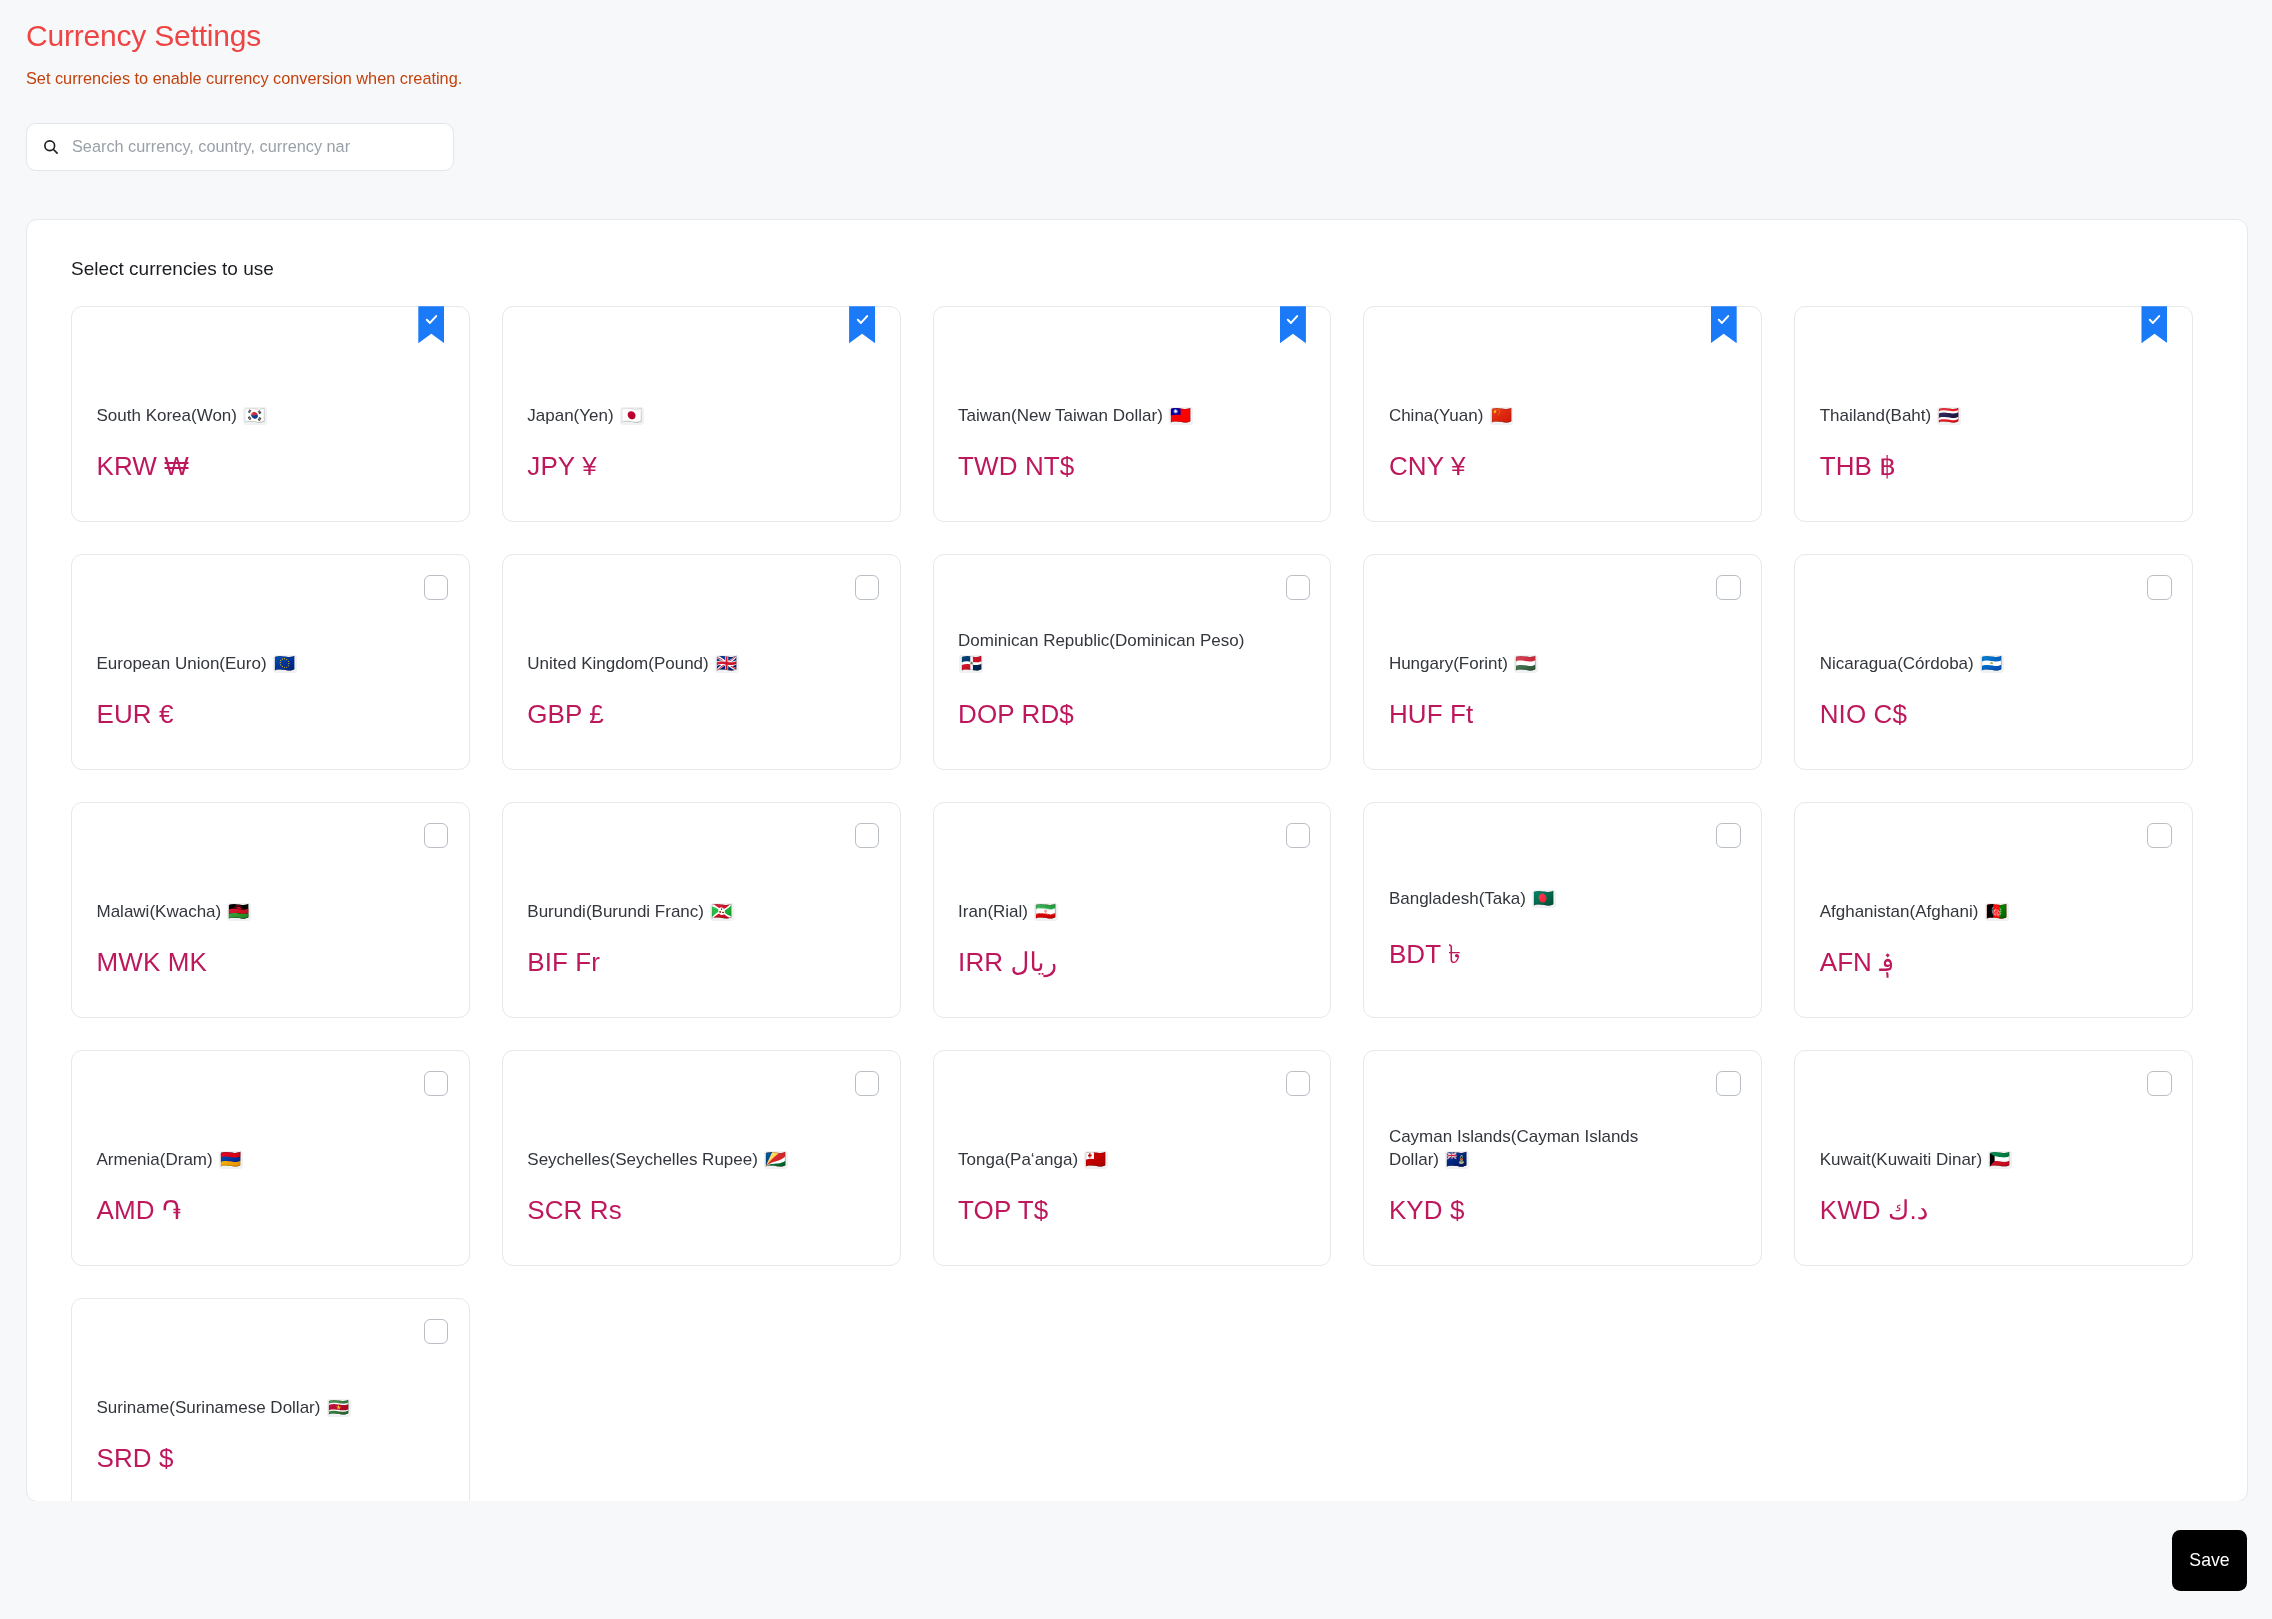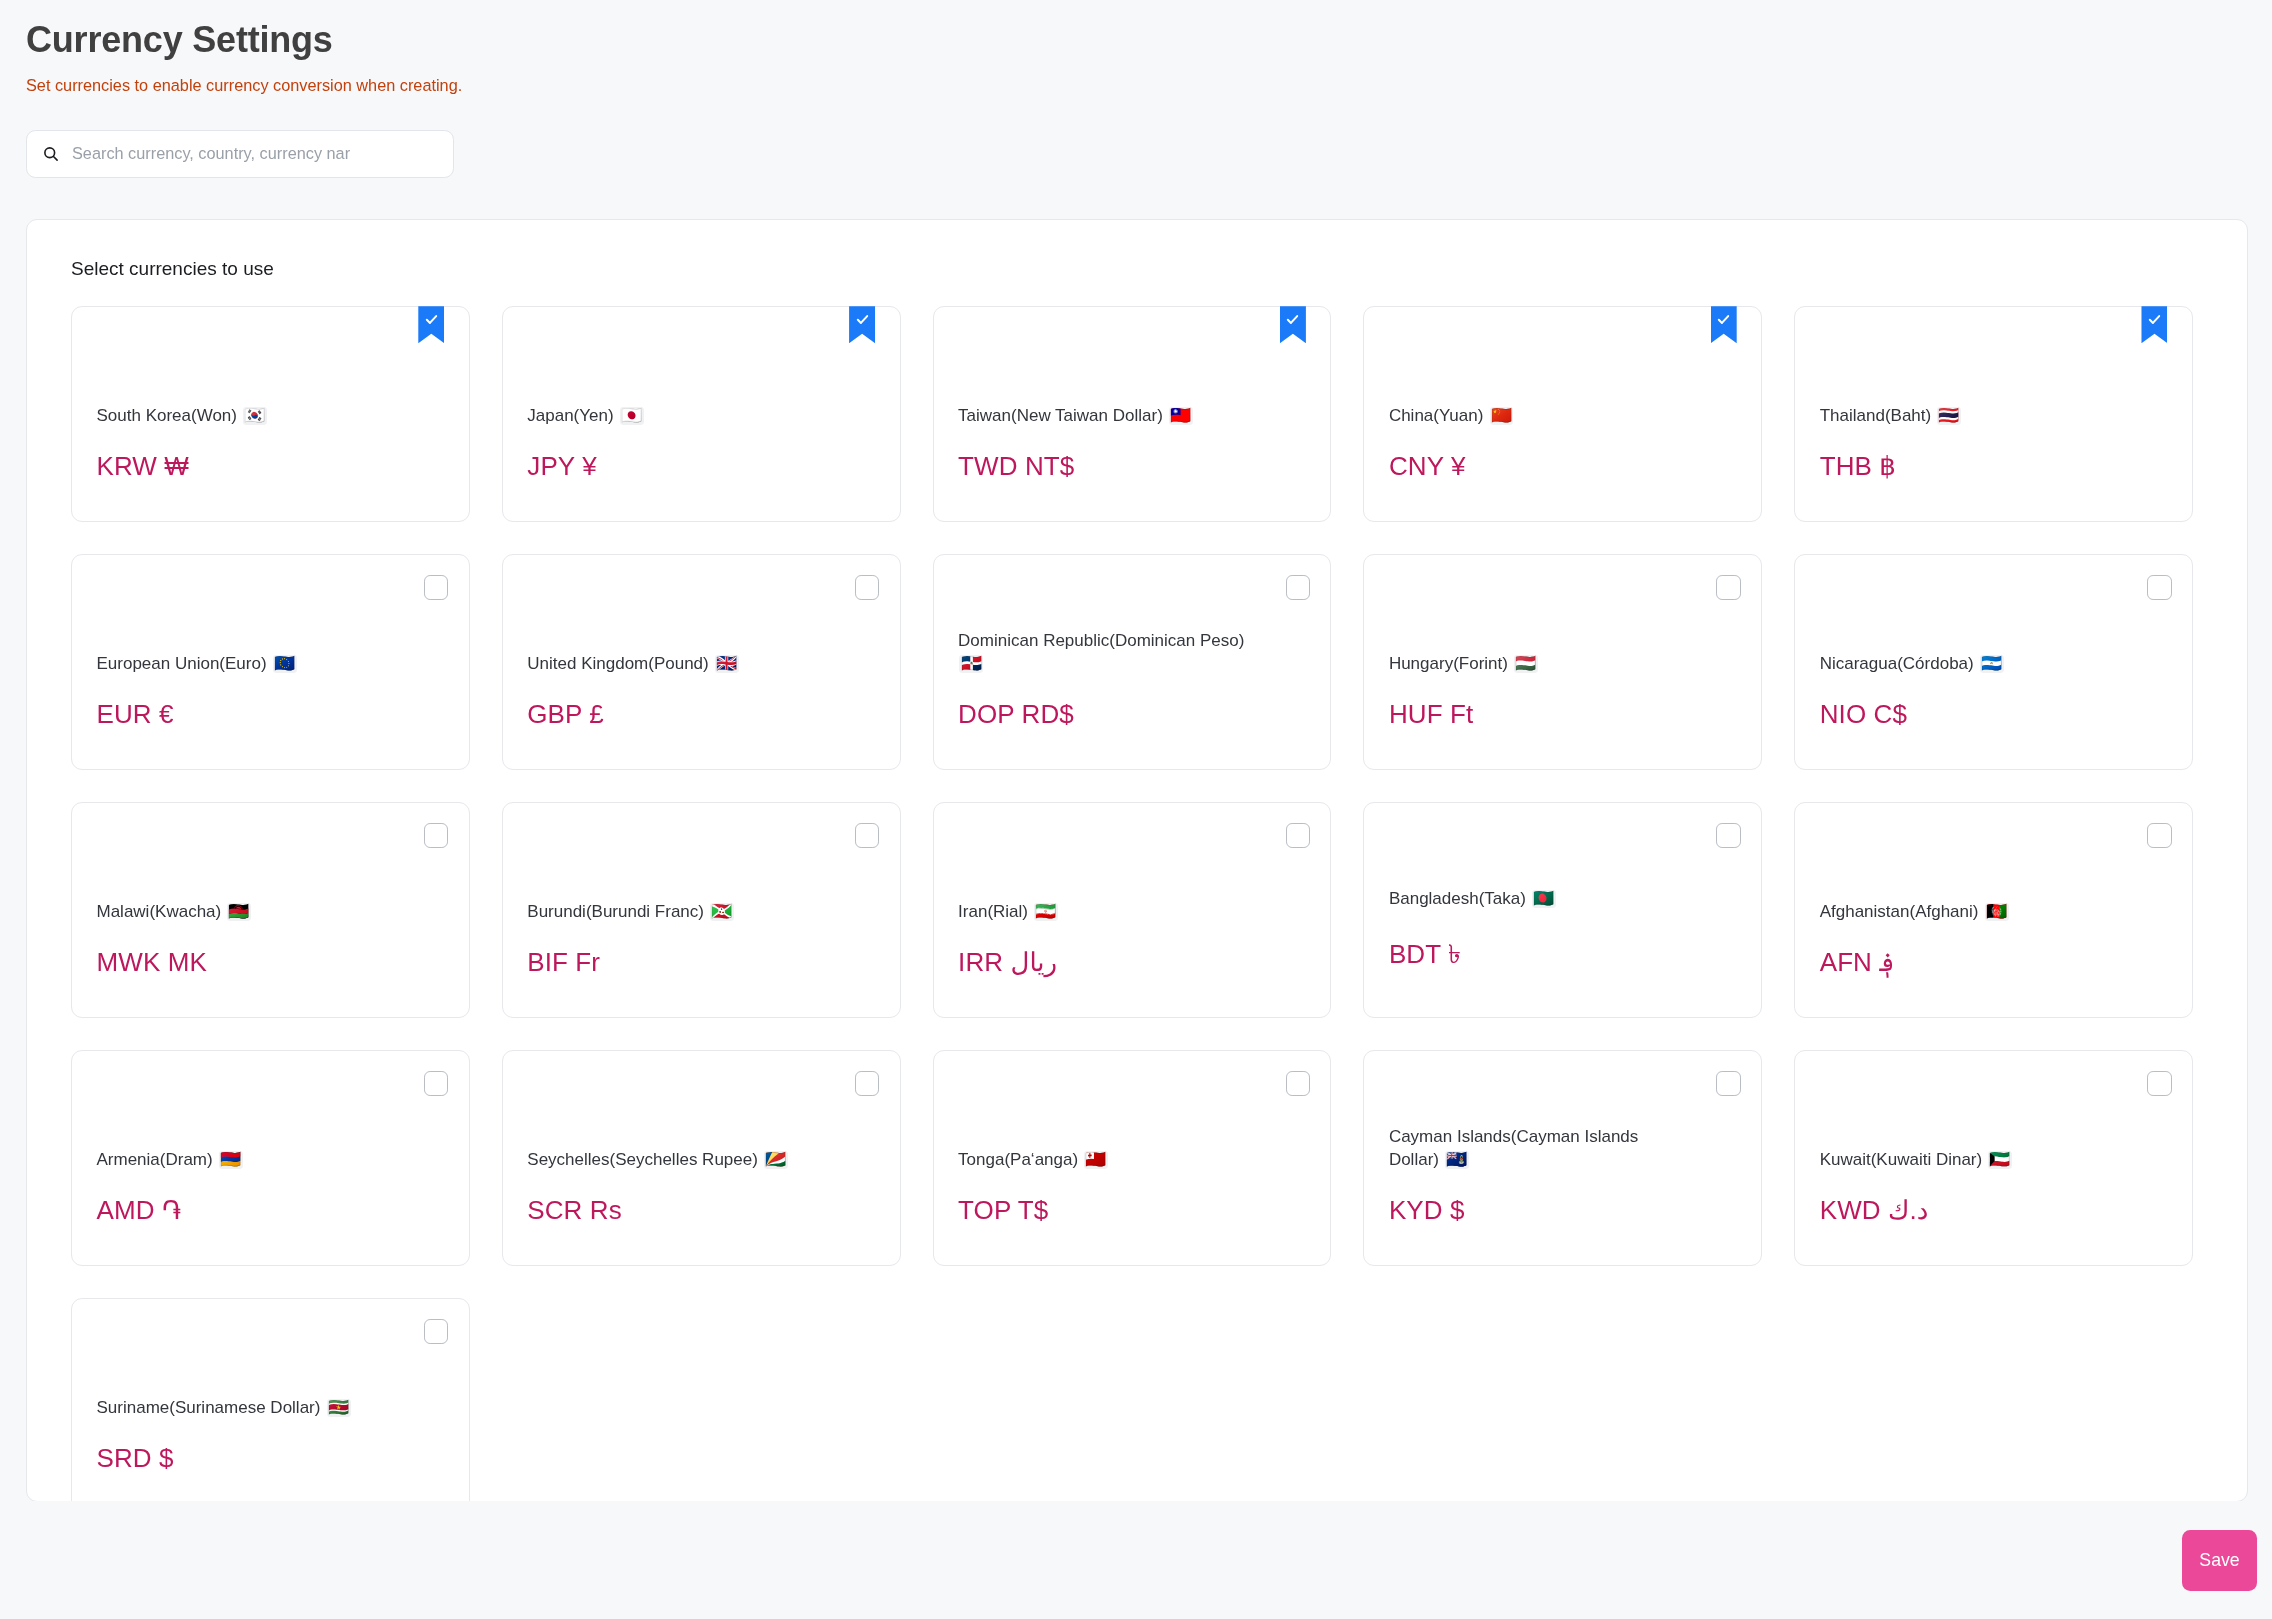--- a/index.html
+++ b/index.html
@@ -17,23 +17,23 @@
     width: 2273px;
     height: 1620px;
     background: #f7f8fa;
   }
 
   
   .header {
     padding: 17.7px 0 0 26px;
   }
   .page-title {
-    font-size: 36px;
-    font-weight: 700;
-    color: #404040;
+    font-size: 30px;
+    font-weight: 400;
+    color: #ef4444;
     letter-spacing: -0.2px;
     line-height: 1.2;
   }
   .page-subtitle {
     margin-top: 15px;
     font-size: 16.3px;
     color: #c2410c;
     font-weight: 400;
   }
 
@@ -171,25 +171,25 @@
   .footer {
     position: absolute;
     left: 0;
     top: 1501px;
     width: 2273px;
     height: 118px;
     background: #f7f8fa;
   }
   .save-button {
     position: absolute;
-    right: 16px;
+    right: 26px;
     top: 28.6px;
     width: 75px;
     height: 61px;
-    background: #ec4899;
+    background: #000000;
     border: none;
     border-radius: 8.2px;
     color: #ffffff;
     font-family: "Liberation Sans", sans-serif;
     font-size: 17.7px;
     cursor: pointer;
     display: flex;
     align-items: center;
     justify-content: center;
   }

